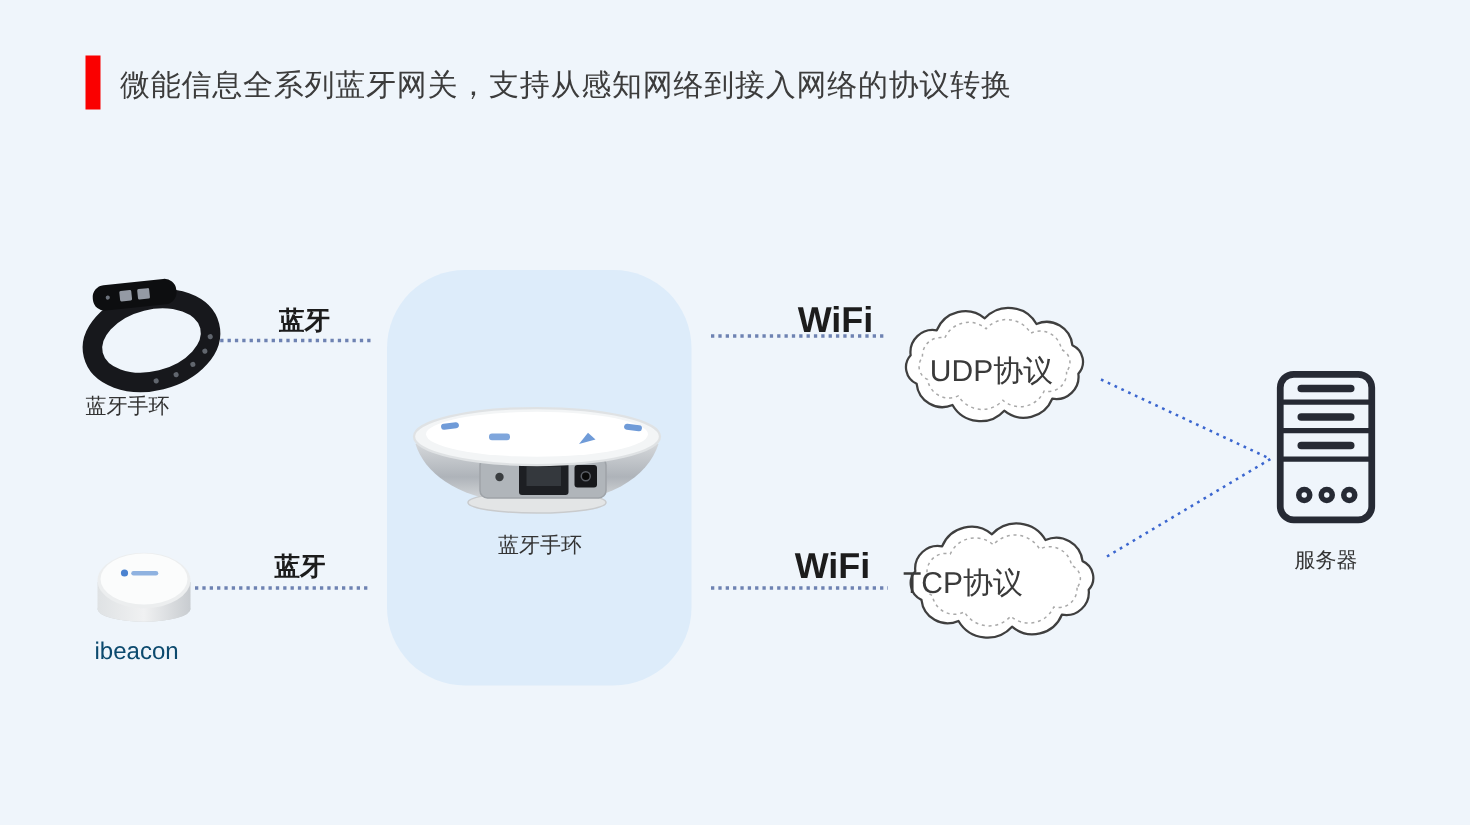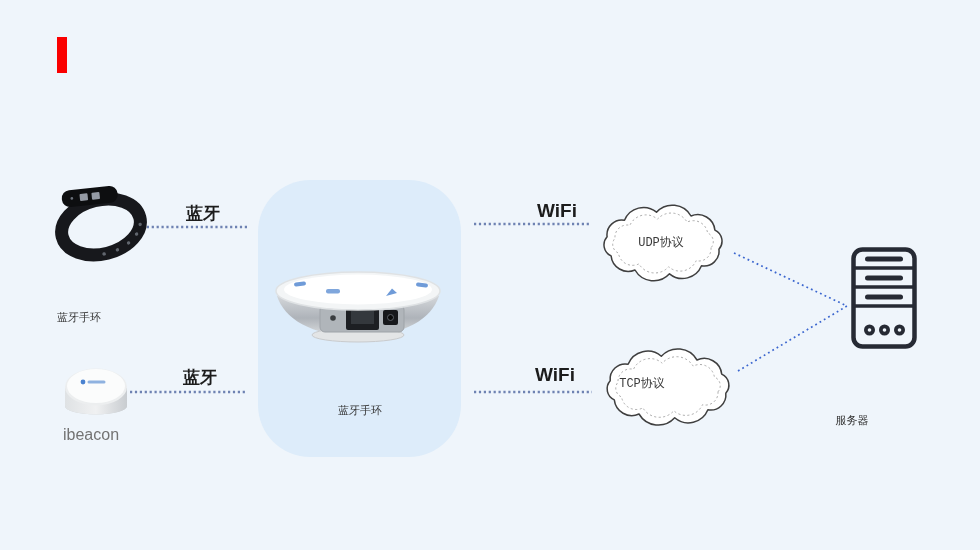--- a/index.html
+++ b/index.html
@@ -17,33 +17,34 @@
   .accent-bar{
     position:absolute;left:57px;top:37px;width:10px;height:36px;
     background:#fa0000;z-index:2;
   }
   .page-title{
     position:absolute;left:80px;top:43px;font-size:20px;color:#3c3c3c;
     letter-spacing:0.5px;z-index:2;white-space:nowrap;
   }
   .lbl{position:absolute;z-index:2;color:#333;white-space:nowrap;}
   .lbl.centered{transform:translateX(-50%);}
-  .node-label{font-size:11px;margin-top:48px;}
+  .node-label{font-size:14px;}
   .link-label{font-weight:bold;color:#1c1c1c;margin-left:16px;}
   .bt-label{font-size:17px;}
-  .wifi-label{font-size:19px;}
-  .cloud-label{font-size:12px;color:#3a3a3a;font-family:Liberation Mono, monospace;}
-  .ibeacon-label{font-size:16px;color:#737373;}
+  .wifi-label{font-size:24px;}
+  .cloud-label{font-size:20px;color:#3a3a3a;}
+  .ibeacon-label{font-size:16px;color:#0c4a6e;}
 </style>
 </head>
 <body>
 
 <div class="stage">
 
   <div class="accent-bar"></div>
+  <div class="page-title">微能信息全系列蓝牙网关，支持从感知网络到接入网络的协议转换</div>
 
   <div class="panel"></div>
 
   <svg class="svg-layer" width="980" height="550" viewBox="0 0 980 550">
     <defs>
       <linearGradient id="ibgrad" x1="0" y1="0" x2="1" y2="0">
         <stop offset="0" stop-color="#dfe2e4"></stop>
         <stop offset="0.5" stop-color="#f0f1f2"></stop>
         <stop offset="1" stop-color="#c8ccd0"></stop>
       </linearGradient>
@@ -140,21 +141,21 @@
         <circle cx="869.5" cy="330" r="1.8" fill="#eff5fb"></circle>
         <circle cx="884.5" cy="330" r="1.8" fill="#eff5fb"></circle>
         <circle cx="899.5" cy="330" r="1.8" fill="#eff5fb"></circle>
       </g>
     </g>
   </svg>
 
   <div class="lbl node-label" style="left:57px;top:262px;">蓝牙手环</div>
   <div class="lbl ibeacon-label" style="left:63px;top:426px;">ibeacon</div>
   <div class="lbl node-label centered" style="left:360px;top:355px;">蓝牙手环</div>
-  <div class="lbl node-label centered" style="left:852px;top:365px;">服务器</div>
+  <div class="lbl node-label centered" style="left:884px;top:365px;">服务器</div>
 
   <div class="lbl link-label bt-label centered" style="left:187px;top:202px;">蓝牙</div>
   <div class="lbl link-label bt-label centered" style="left:184px;top:366px;">蓝牙</div>
   <div class="lbl link-label wifi-label centered" style="left:541px;top:200px;">WiFi</div>
   <div class="lbl link-label wifi-label centered" style="left:539px;top:364px;">WiFi</div>
 
   <div class="lbl cloud-label centered" style="left:661px;top:234px;">UDP协议</div>
   <div class="lbl cloud-label centered" style="left:642px;top:375px;">TCP协议</div>
 
 </div>

